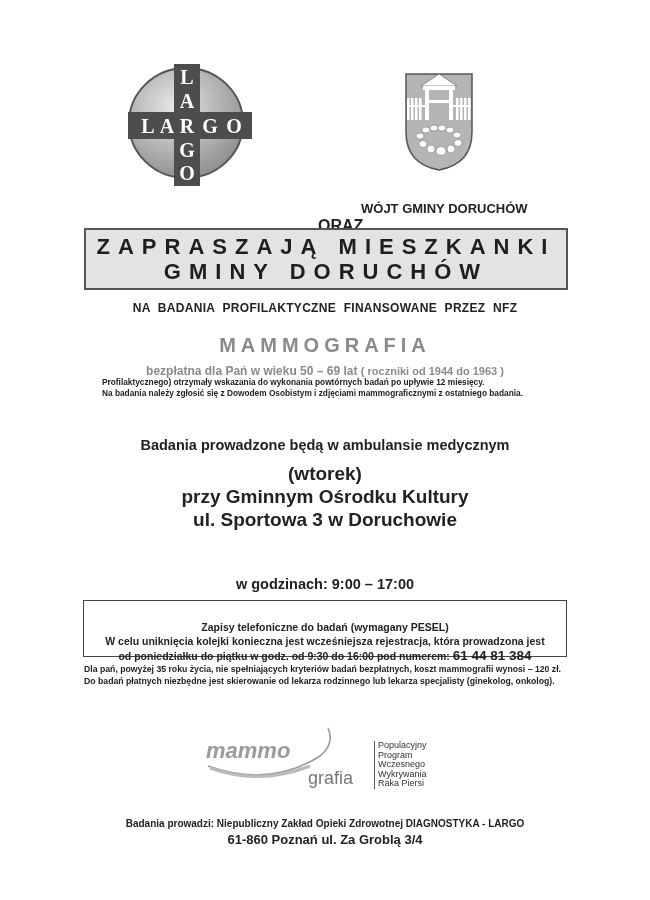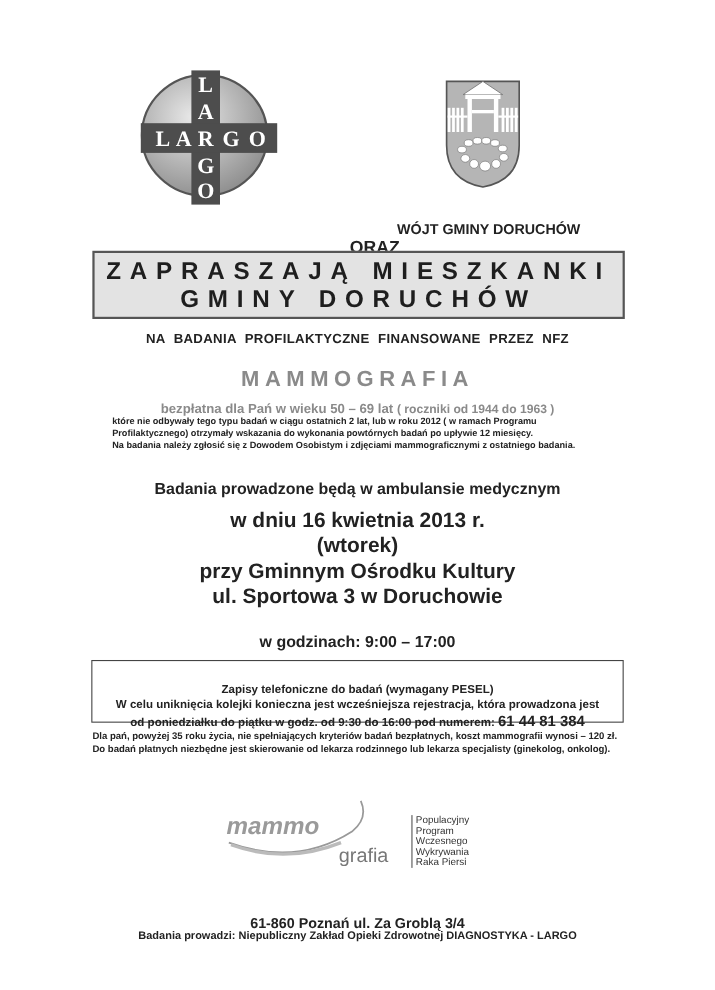--- a/index.html
+++ b/index.html
@@ -46,21 +46,21 @@
   #reg-title { font-size:10.5px; font-weight:bold; line-height:14px; color:#222; }
   #reg-text1 { font-size:10.5px; font-weight:bold; line-height:14px; color:#222; white-space:nowrap; }
   #reg-text2 { font-size:10.5px; font-weight:bold; line-height:16px; color:#222; white-space:nowrap; }
   #reg-phone { font-size:13.5px; }
 
   #paid-info { left:84px; top:664px; width:490px; font-size:8.7px; font-weight:bold; line-height:11.5px; color:#222; }
 
   #mammo-logo { left:200px; top:726px; width:180px; height:68px; }
   #program-text { left:374px; top:741px; font-size:9px; line-height:9.5px; color:#333; border-left:1.5px solid #555; padding-left:3px; }
 
-  #provider-line1 { left:0; width:650px; top:818px; font-size:10px; font-weight:bold; color:#222;margin-top:28px; }
+  #provider-line1 { left:0; width:650px; top:818px; font-size:10px; font-weight:bold; color:#222; }
   #provider-line2 { left:0; width:650px; top:832px; font-size:13px; font-weight:bold; color:#222; }
 </style>
 </head>
 <body>
 
 <div id="largo-logo" class="abs">
   <svg width="136" height="130" viewBox="0 0 136 130">
     <defs>
       <radialGradient id="g1" cx="40%" cy="35%" r="70%">
         <stop offset="0%" stop-color="#e8e8e8"></stop>
@@ -130,29 +130,27 @@
 
 <div id="subtitle" class="abs center">NA BADANIA PROFILAKTYCZNE FINANSOWANE PRZEZ NFZ</div>
 
 <div id="mammo-title" class="abs center">MAMMOGRAFIA</div>
 <div id="free-line" class="abs center">
   <span>bezpłatna dla Pań w wieku 50 – 69 lat</span>
   <span class="small">( roczniki od 1944 do 1963 )</span>
 </div>
 
 <div id="criteria" class="abs">
-  <div>które nie odbywały tego typu badań w ciągu ostatnich 2 lat, lub w roku 2012 ( w ramach Programu</div>
   <div>Profilaktycznego) otrzymały wskazania do wykonania powtórnych badań po upływie 12 miesięcy.</div>
   <div>Na badania należy zgłosić się z Dowodem Osobistym i zdjęciami mammograficznymi z ostatniego badania.</div>
 </div>
 
 <div id="ambulance" class="abs center">Badania prowadzone będą w ambulansie medycznym</div>
 
 <div id="date-block" class="abs center">
-  <div>w dniu 16 kwietnia 2013 r.</div>
   <div>(wtorek)</div>
   <div>przy Gminnym Ośrodku Kultury</div>
   <div>ul. Sportowa 3 w Doruchowie</div>
 </div>
 
 <div id="hours" class="abs center">w godzinach: 9:00 – 17:00</div>
 
 <div id="reg-box" class="abs">
   <div id="reg-title">Zapisy telefoniczne do badań (wymagany PESEL)</div>
   <div id="reg-text1">W celu uniknięcia kolejki konieczna jest wcześniejsza rejestracja, która prowadzona jest</div>

